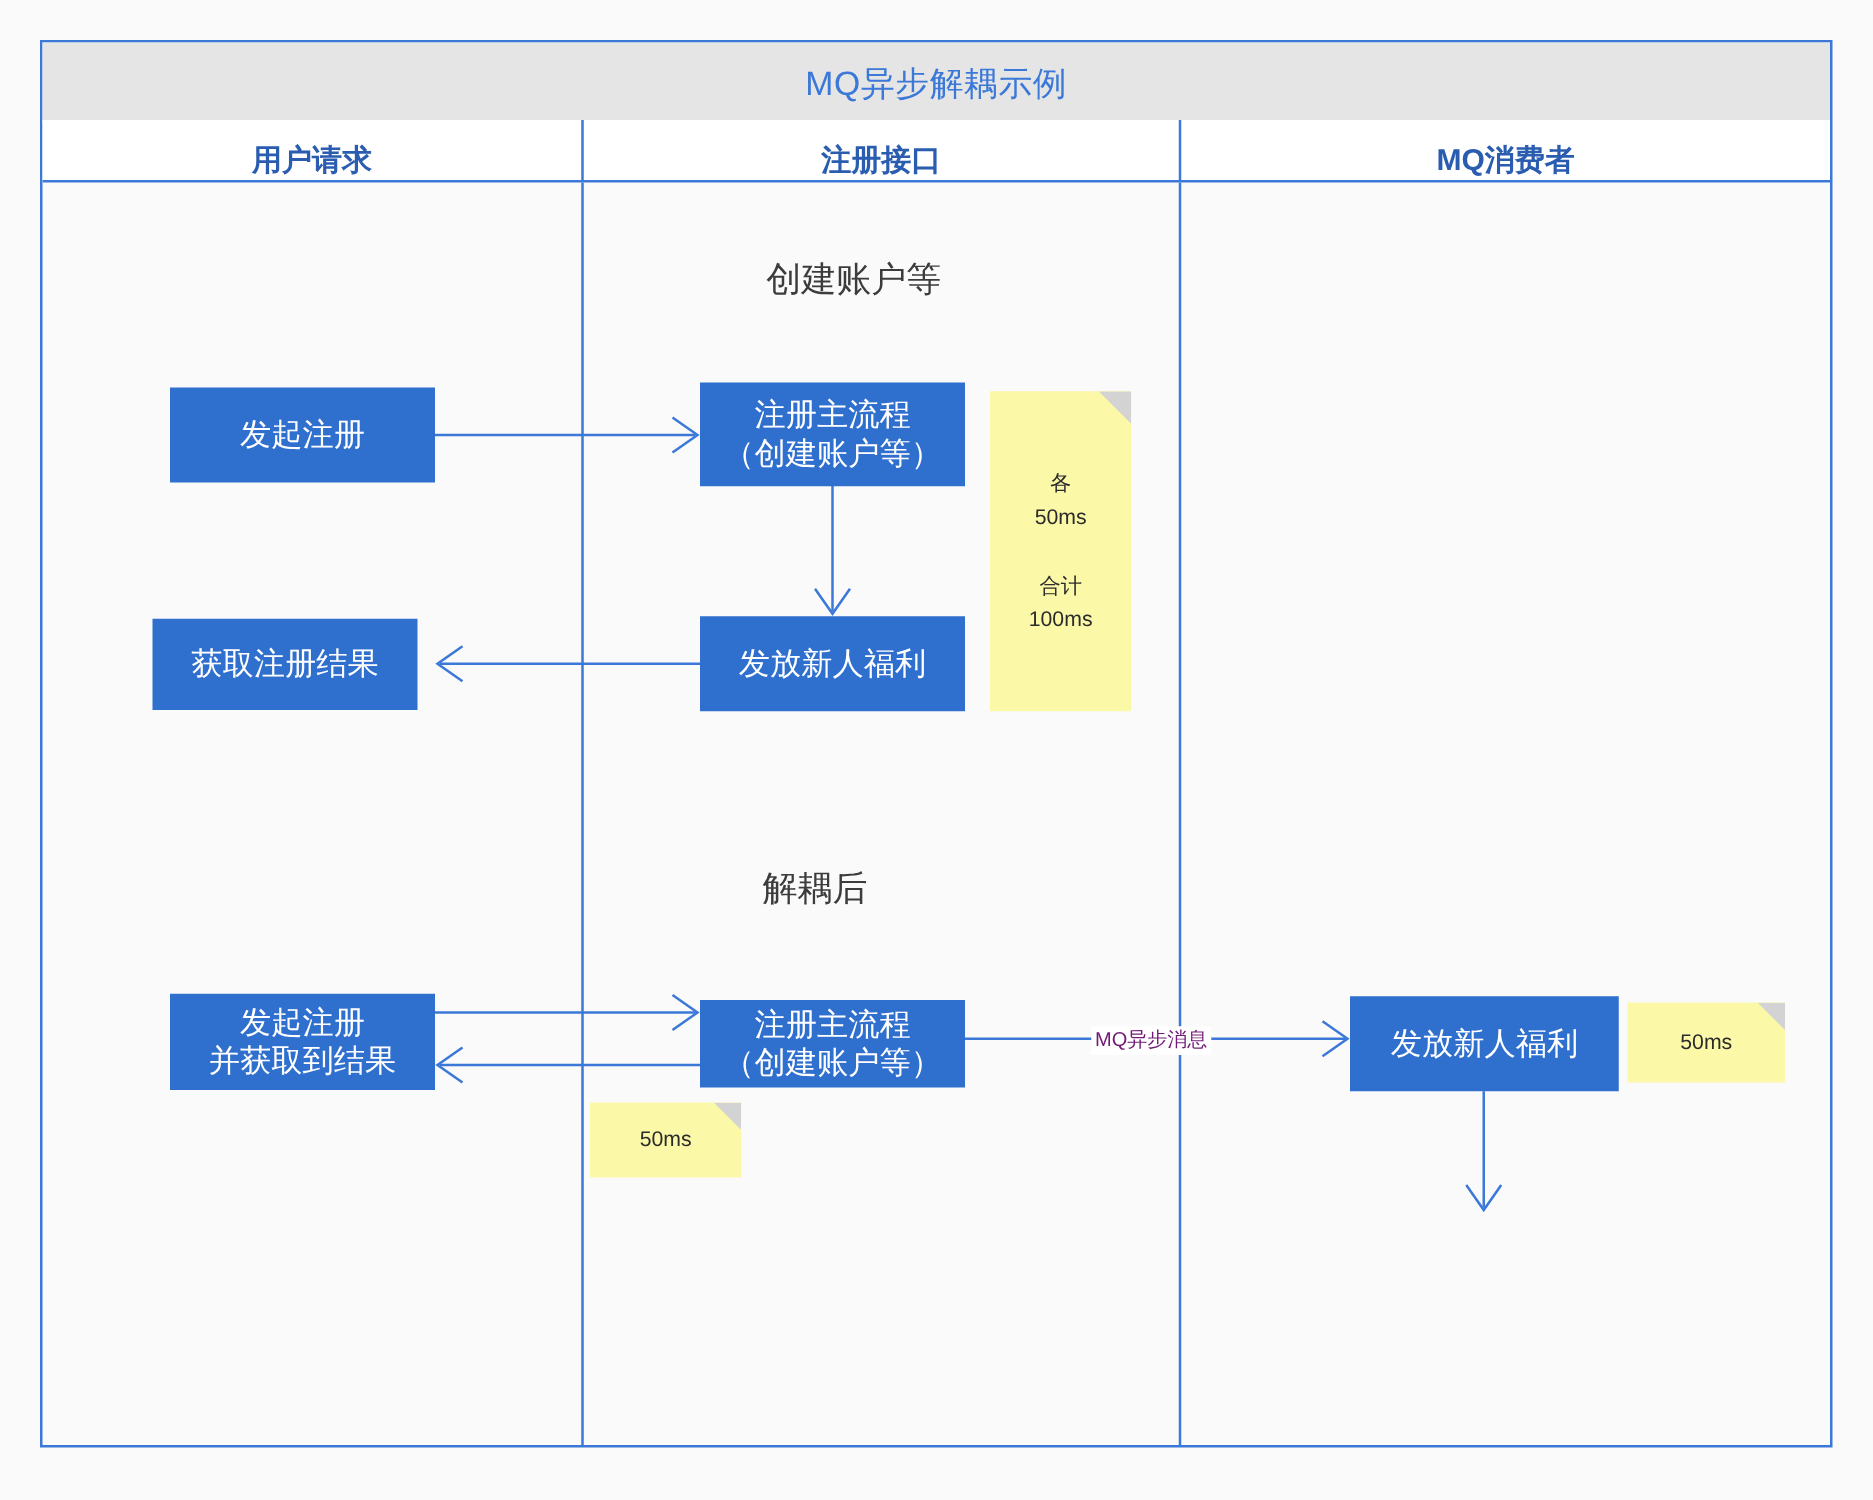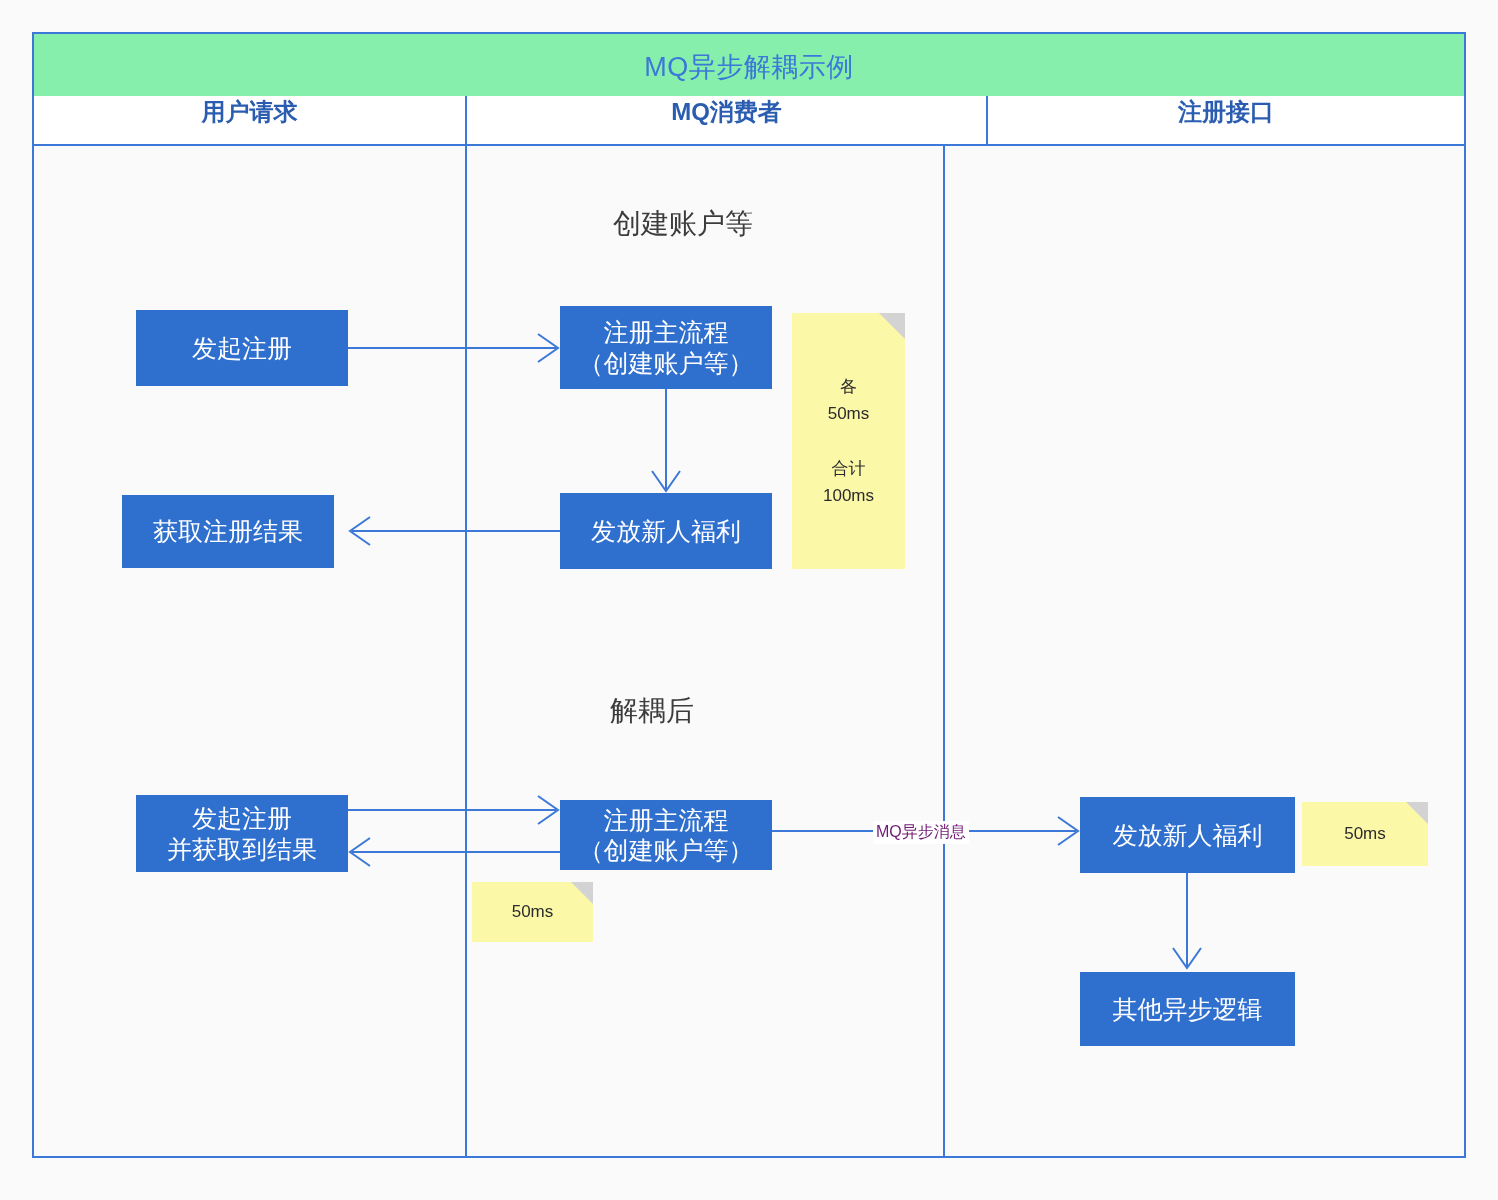--- a/index.html
+++ b/index.html
@@ -28,21 +28,21 @@
     border: 2px solid #3b78d8;
     background: #fafafa;
   }
   .title-row {
     position: absolute;
     left: 0; top: 0;
     width: 100%;
     height: 68px;
     box-sizing: border-box;
     border-bottom: 2px solid #3b78d8;
-    background: #86efac;
+    background: #e5e5e5;
     display: flex;
     align-items: center;
     justify-content: center;
   }
   .title-row .txt {
     font-size: 27px;
     color: #3b78d8;
     letter-spacing: 0.5px;
   }
   .header-row {
@@ -51,21 +51,21 @@
     width: 100%;
     height: 50px;
     box-sizing: border-box;
     border-bottom: 2px solid #3b78d8;
     background: #ffffff;
     display: flex;
   }
   .header-cell {
     box-sizing: border-box;
     display: flex;
-    align-items: flex-start;
+    align-items: flex-end;
     justify-content: center;
   }
   .header-cell .txt {
     font-size: 24px;
     font-weight: bold;
     color: #2a5db0;
   }
   .header-cell.c0 { width: 431px; }
   .header-cell.c1 { width: 478px; border-left: 2px solid #3b78d8; }
   .header-cell.c2 { width: 521px; border-left: 2px solid #3b78d8; }
@@ -156,25 +156,25 @@
   <div class="frame">
 
     <div class="title-row">
       <span class="txt">MQ异步解耦示例</span>
     </div>
 
     <div class="header-row">
       <div class="header-cell c0">
         <span class="txt">用户请求</span>
       </div>
+      <div class="header-cell c1">
+        <span class="txt">注册接口</span>
+      </div>
       <div class="header-cell c2">
         <span class="txt">MQ消费者</span>
-      </div>
-      <div class="header-cell c1">
-        <span class="txt">注册接口</span>
       </div>
     </div>
 
     <div class="lane-body">
       <div class="lane-col c0"></div>
       <div class="lane-col c1"></div>
       <div class="lane-col c2"></div>
     </div>
   </div>
 
@@ -217,21 +217,20 @@
   <div class="node" style="left:122px; top:495px; width:212px; height:73px;">获取注册结果</div>
 
   <div class="node" style="left:136px; top:795px; width:212px; height:77px;">发起注册
 并获取到结果</div>
 
   <div class="node" style="left:560px; top:800px; width:212px; height:70px;">注册主流程
 （创建账户等）</div>
 
   <div class="node" style="left:1080px; top:797px; width:215px; height:76px;">发放新人福利</div>
 
-  <div class="node" style="left:1080px; top:972px; width:215px; height:74px;">其他异步逻辑</div>
 
   <div class="note" style="left:792px; top:313px; width:113px; height:256px; font-size:17px;">
     <span class="fold"></span>
     <span>各
 50ms
 
 合计
 100ms</span>
   </div>
 

